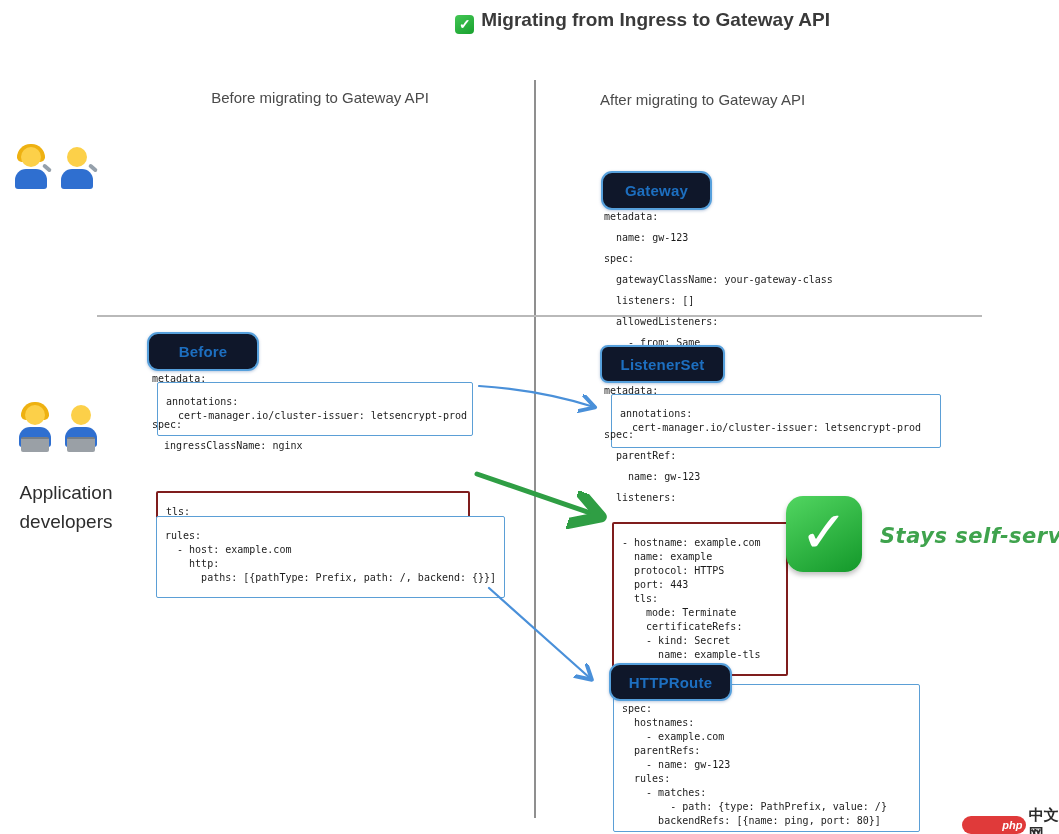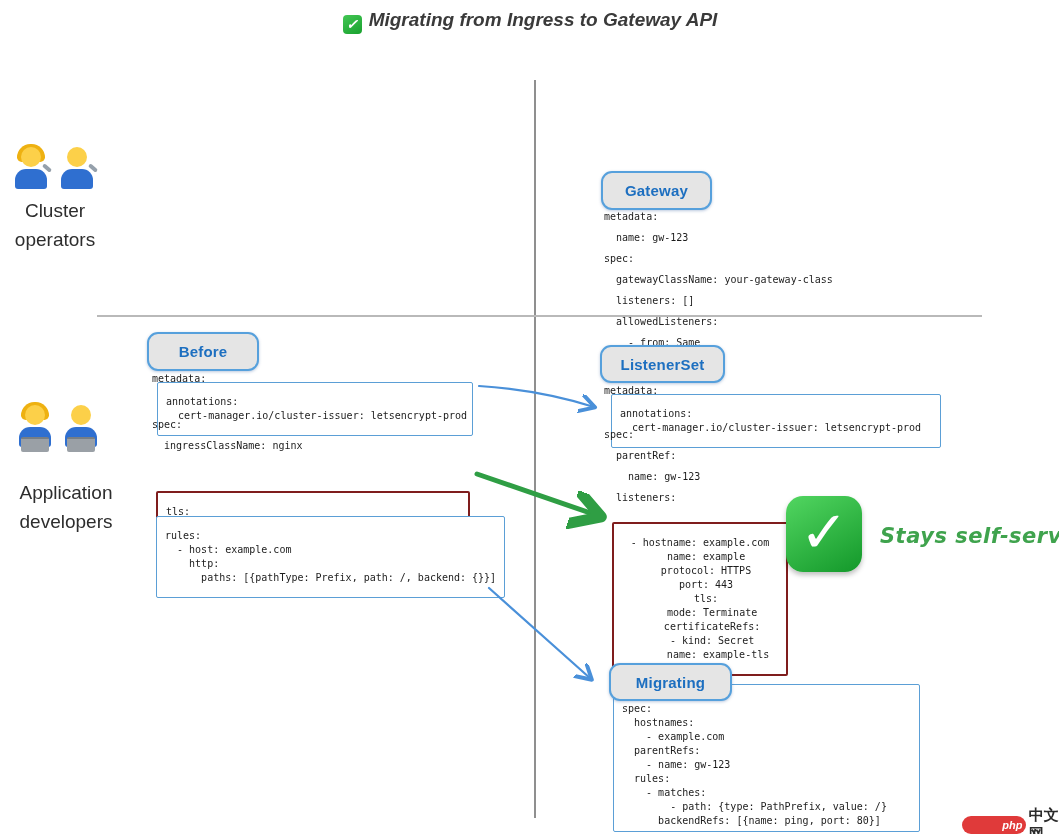--- a/index.html
+++ b/index.html
@@ -2,22 +2,22 @@
 <html><head>
 <meta charset="utf-8">
 <style>
   html,body { margin:0; padding:0; background:#ffffff; }
   #canvas {
     position:relative; width:1059px; height:834px; background:#ffffff;
     font-family:"Liberation Sans", sans-serif; overflow:hidden;
   }
 
   
-  .title-block { position:absolute; left:230px; top:6px; width:600px; text-align:center;
-    font-size:19px; font-weight:600; color:#3a3a3a; line-height:27px;font-style:italic; }
+  .title-block { position:absolute; left:230px; top:6px; width:600px; text-align:right;
+    font-size:19px; font-weight:600; color:#3a3a3a; line-height:27px; }
   .check-chip { display:inline-flex; width:19px; height:19px; border-radius:4px;
     background:linear-gradient(150deg,#43c654,#18a12e); color:#fff;
     align-items:center; justify-content:center; vertical-align:-3px; margin-right:7px;
     font-weight:bold; font-size:14px; }
   .check-chip::before { content:"✓"; }
 
   .col-header { position:absolute; font-size:15px; color:#4a4a4a; line-height:22px; }
   .col-header.before { left:100px; top:87px; width:440px; text-align:center; }
   .col-header.after  { left:600px; top:89px; }
 
@@ -35,21 +35,21 @@
   .person .body { position:absolute; bottom:5px; left:5px; width:32px; height:20px;
     border-radius:11px 11px 3px 3px; background:#2f6fd0; }
   .person .wrench { position:absolute; right:0px; top:20px; width:10px; height:4px;
     background:#95a0ab; border-radius:2px; transform:rotate(40deg); }
   .person .laptop { position:absolute; bottom:0px; left:7px; width:28px; height:13px;
     background:#9aa0a6; border-top:2px solid #777e85; border-radius:2px; }
   .persona-label { position:absolute; font-size:19px; color:#2d2d2d; line-height:29px;
     white-space:pre-line; text-align:center; }
 
   
-  .pill { position:absolute; background:#e5e5e5; border:2px solid #56a0dc; border-radius:11px;
+  .pill { position:absolute; background:#0f172a; border:2px solid #56a0dc; border-radius:11px;
     display:flex; align-items:center; justify-content:center;
     color:#1d6fc0; font-size:15px; font-weight:bold; letter-spacing:.2px;
     box-shadow:0 1px 3px rgba(60,100,160,.35); z-index:5; }
 
   
   .code { position:absolute; margin:0; font-family:"DejaVu Sans Mono", monospace;
     font-size:10px; line-height:21px; color:#1c1c1c; white-space:pre; }
   .codebox { position:absolute; margin:0; font-family:"DejaVu Sans Mono", monospace;
     font-size:10px; line-height:14px; color:#1c1c1c; white-space:pre;
     background:#fff; border-radius:2px; padding:12px 8px; box-sizing:border-box; }
@@ -81,31 +81,31 @@
 </head>
 <body>
 
 <div id="canvas">
 
   <div class="title-block">
     <div><span class="check-chip"></span><span>Migrating from Ingress to Gateway API</span></div>
   </div>
 
   <div class="col-header before">
+    <div>Before migrating to Gateway API</div>
   </div>
+  <div class="col-header after">After migrating to Gateway API</div>
 
   <div class="vline"></div>
   <div class="hline"></div>
 
   <div class="persona-group" style="left:10px; top:146px;">
     <span class="person"><span class="hair"></span><span class="head"></span><span class="body"></span><span class="wrench"></span></span>
     <span class="person"><span class="head"></span><span class="body"></span><span class="wrench"></span></span>
   </div>
-  <div class="persona-label" style="left:2px; top:196px; width:106px;">Cluster
-operators</div>
 
   <div class="persona-group" style="left:14px; top:404px;">
     <span class="person"><span class="hair"></span><span class="head"></span><span class="body"></span><span class="laptop"></span></span>
     <span class="person"><span class="head"></span><span class="body"></span><span class="laptop"></span></span>
   </div>
   <div class="persona-label" style="left:0px; top:466px; width:132px;margin-top:12px;">Application
 developers</div>
 
   <div class="pill" style="left:601px; top:171px; width:107px; height:35px;">Gateway</div>
   <pre class="code" style="left:604px; top:206px;">metadata:
@@ -124,29 +124,29 @@
   ingressClassName: nginx</pre>
   <pre class="codebox green" style="left:156px; top:446px; width:314px;">tls:
   - hosts:
       - example.com
     secretName: example-tls</pre>
   <pre class="codebox blue" style="left:156px; top:516px; width:349px;">rules:
   - host: example.com
     http:
       paths: [{pathType: Prefix, path: /, backend: {}}]</pre>
 
-  <div class="pill" style="left:600px; top:345px; width:121px; height:34px;">ListenerSet</div>
+  <div class="pill" style="left:600px; top:345px; width:121px; height:34px;border-radius:8px;">ListenerSet</div>
   <pre class="code" style="left:604px; top:380px;">metadata:</pre>
   <pre class="codebox blue" style="left:611px; top:394px; width:330px;">annotations:
   cert-manager.io/cluster-issuer: letsencrypt-prod</pre>
   <pre class="code" style="left:604px; top:424px;">spec:
   parentRef:
     name: gw-123
   listeners:</pre>
-  <pre class="codebox green" style="left:612px; top:477px; width:176px;text-align:center;">- hostname: example.com
+  <pre class="codebox green" style="left:612px; top:477px; width:176px;">- hostname: example.com
   name: example
   protocol: HTTPS
   port: 443
   tls:
     mode: Terminate
     certificateRefs:
     - kind: Secret
       name: example-tls</pre>
 
   <div class="big-check"></div>
@@ -154,21 +154,21 @@
 
   <pre class="codebox blue" style="left:613px; top:684px; width:307px; height:148px; padding-top:17px;">spec:
   hostnames:
     - example.com
   parentRefs:
     - name: gw-123
   rules:
     - matches:
         - path: {type: PathPrefix, value: /}
       backendRefs: [{name: ping, port: 80}]</pre>
-  <div class="pill" style="left:609px; top:663px; width:119px; height:34px;">Migrating</div>
+  <div class="pill" style="left:609px; top:663px; width:119px; height:34px;">HTTPRoute</div>
 
   <svg id="arrows" width="1059" height="834" viewBox="0 0 1059 834">
     <defs>
       <marker id="chev-blue" markerWidth="10" markerHeight="10" refX="6.5" refY="4" orient="auto">
         <path d="M0,0 L7,4 L0,8" fill="none" stroke="#4a90d9" stroke-width="1.8" stroke-linecap="round" stroke-linejoin="round"></path>
       </marker>
       <marker id="chev-green" markerWidth="9" markerHeight="9" refX="5.5" refY="3.5" orient="auto">
         <path d="M0,0 L6,3.5 L0,7" fill="none" stroke="#2f9e44" stroke-width="2.2" stroke-linecap="round" stroke-linejoin="round"></path>
       </marker>
     </defs>

